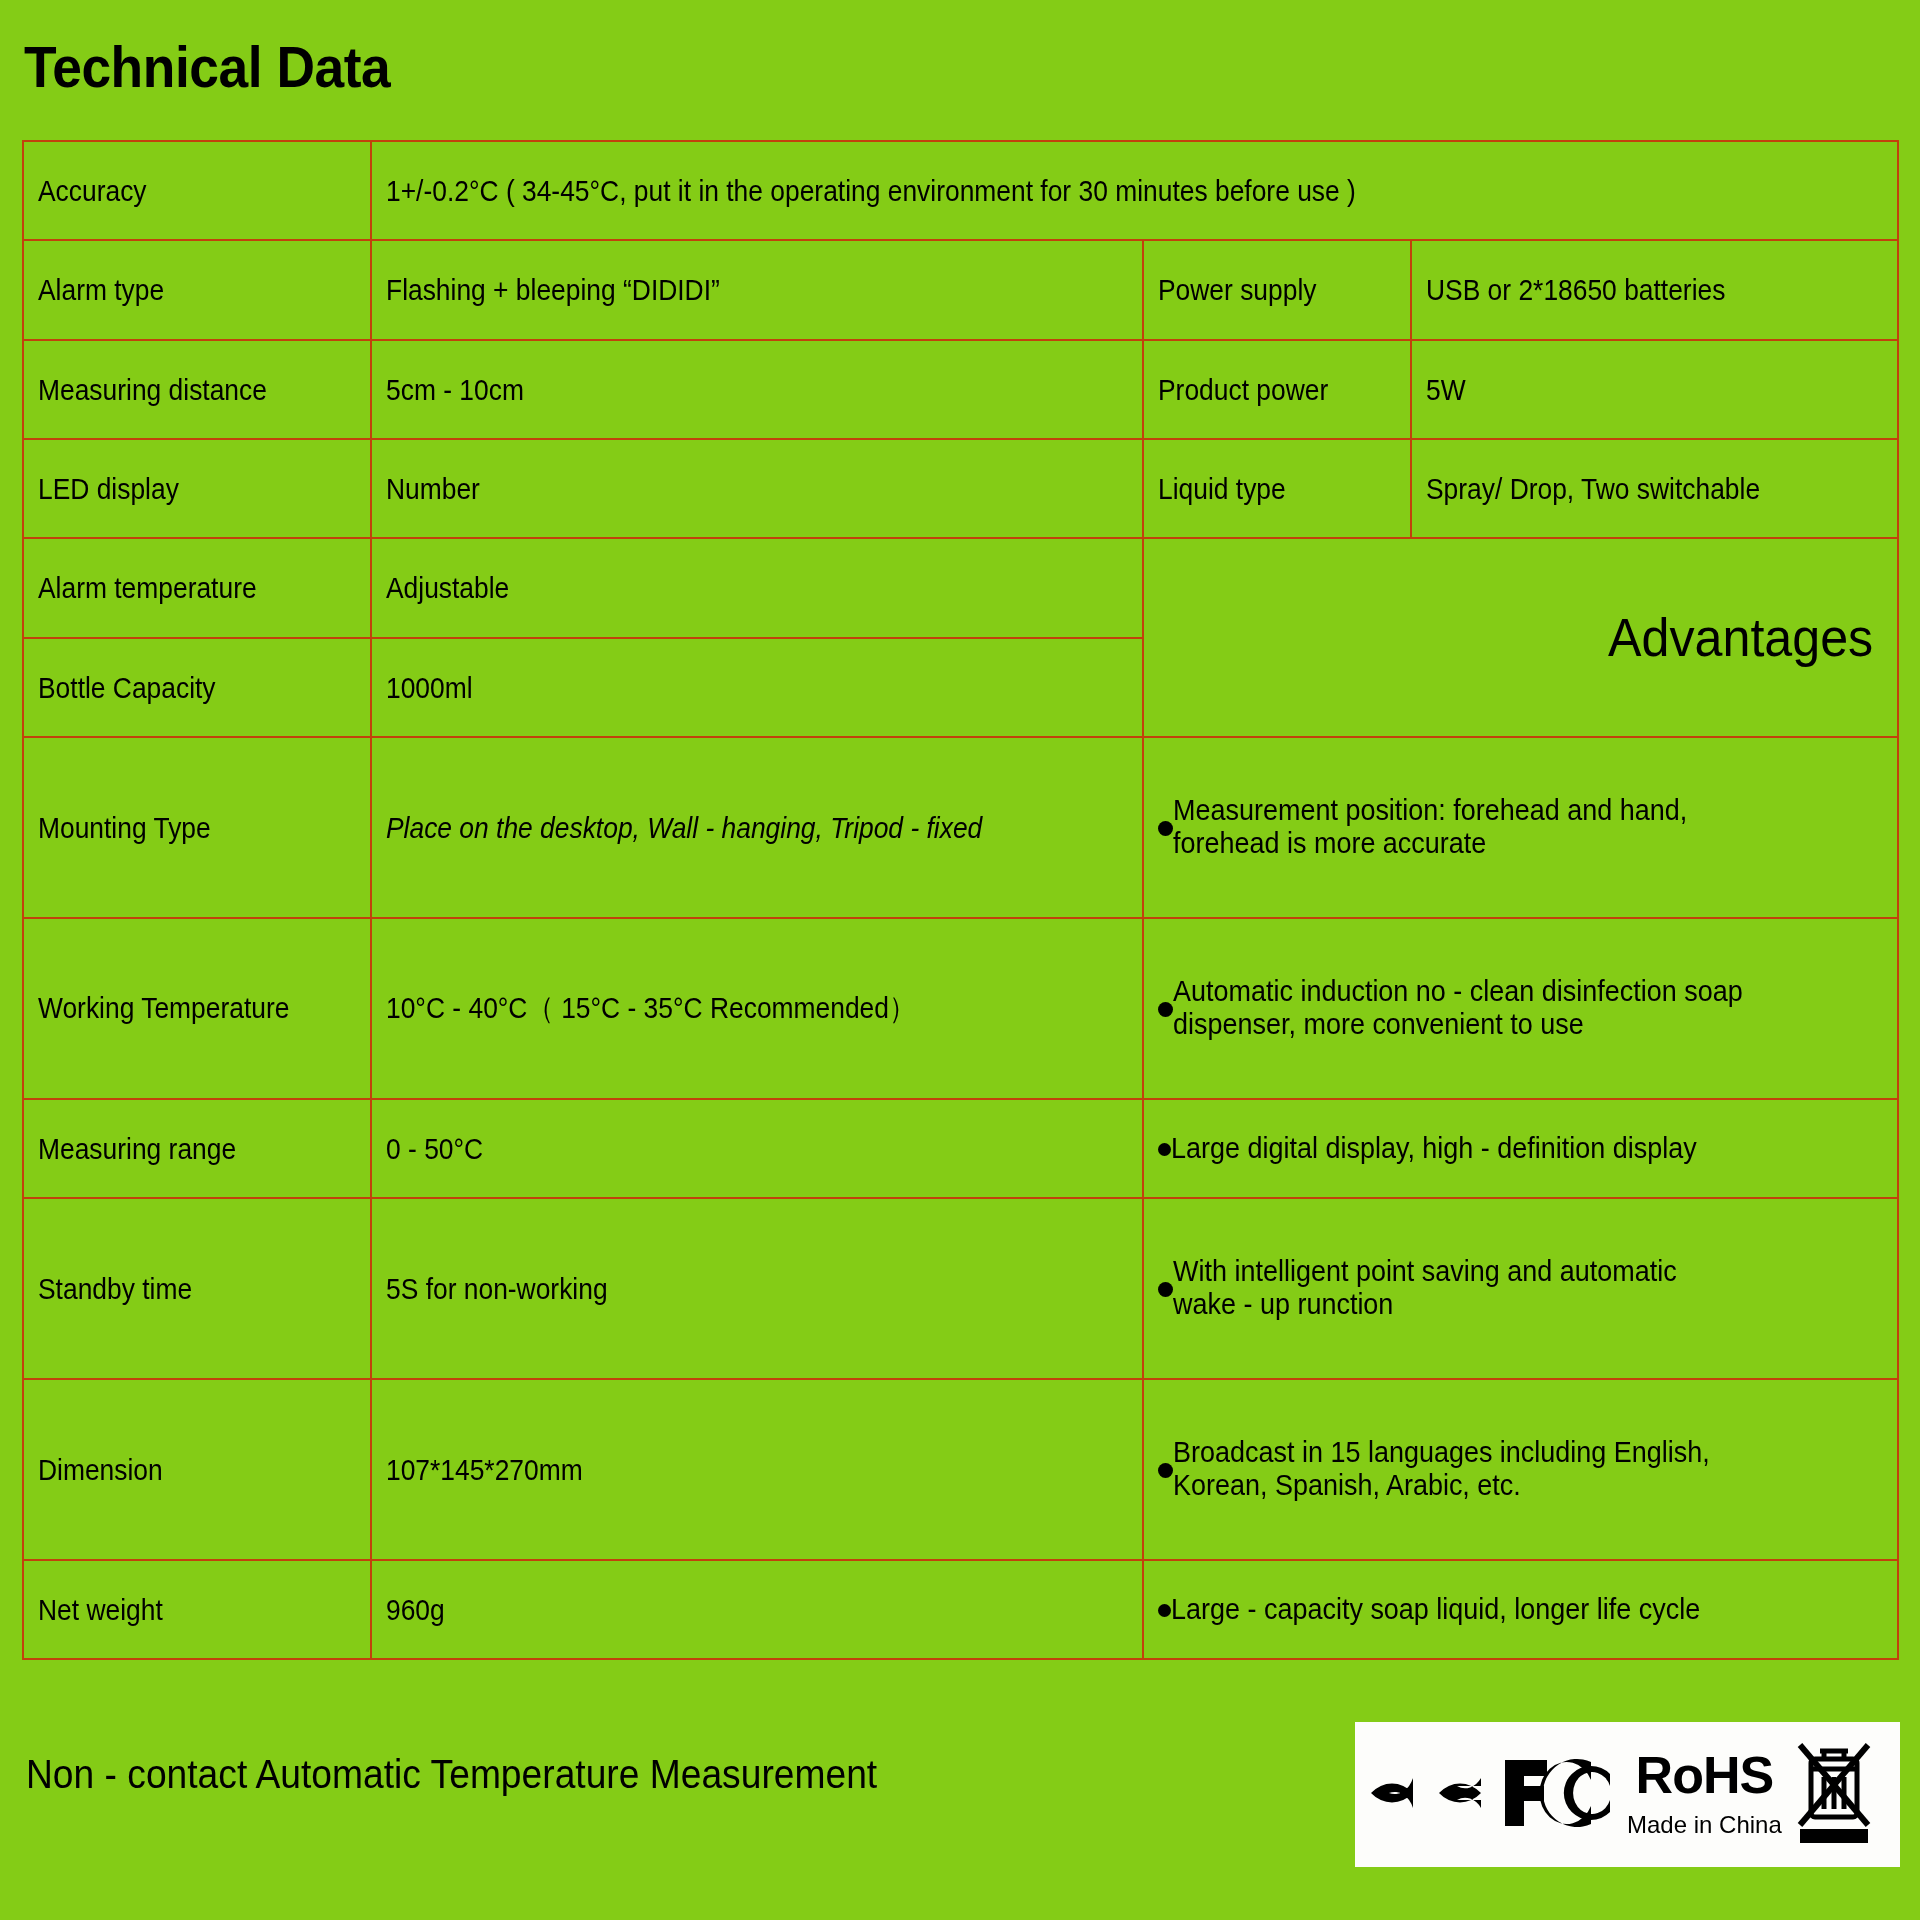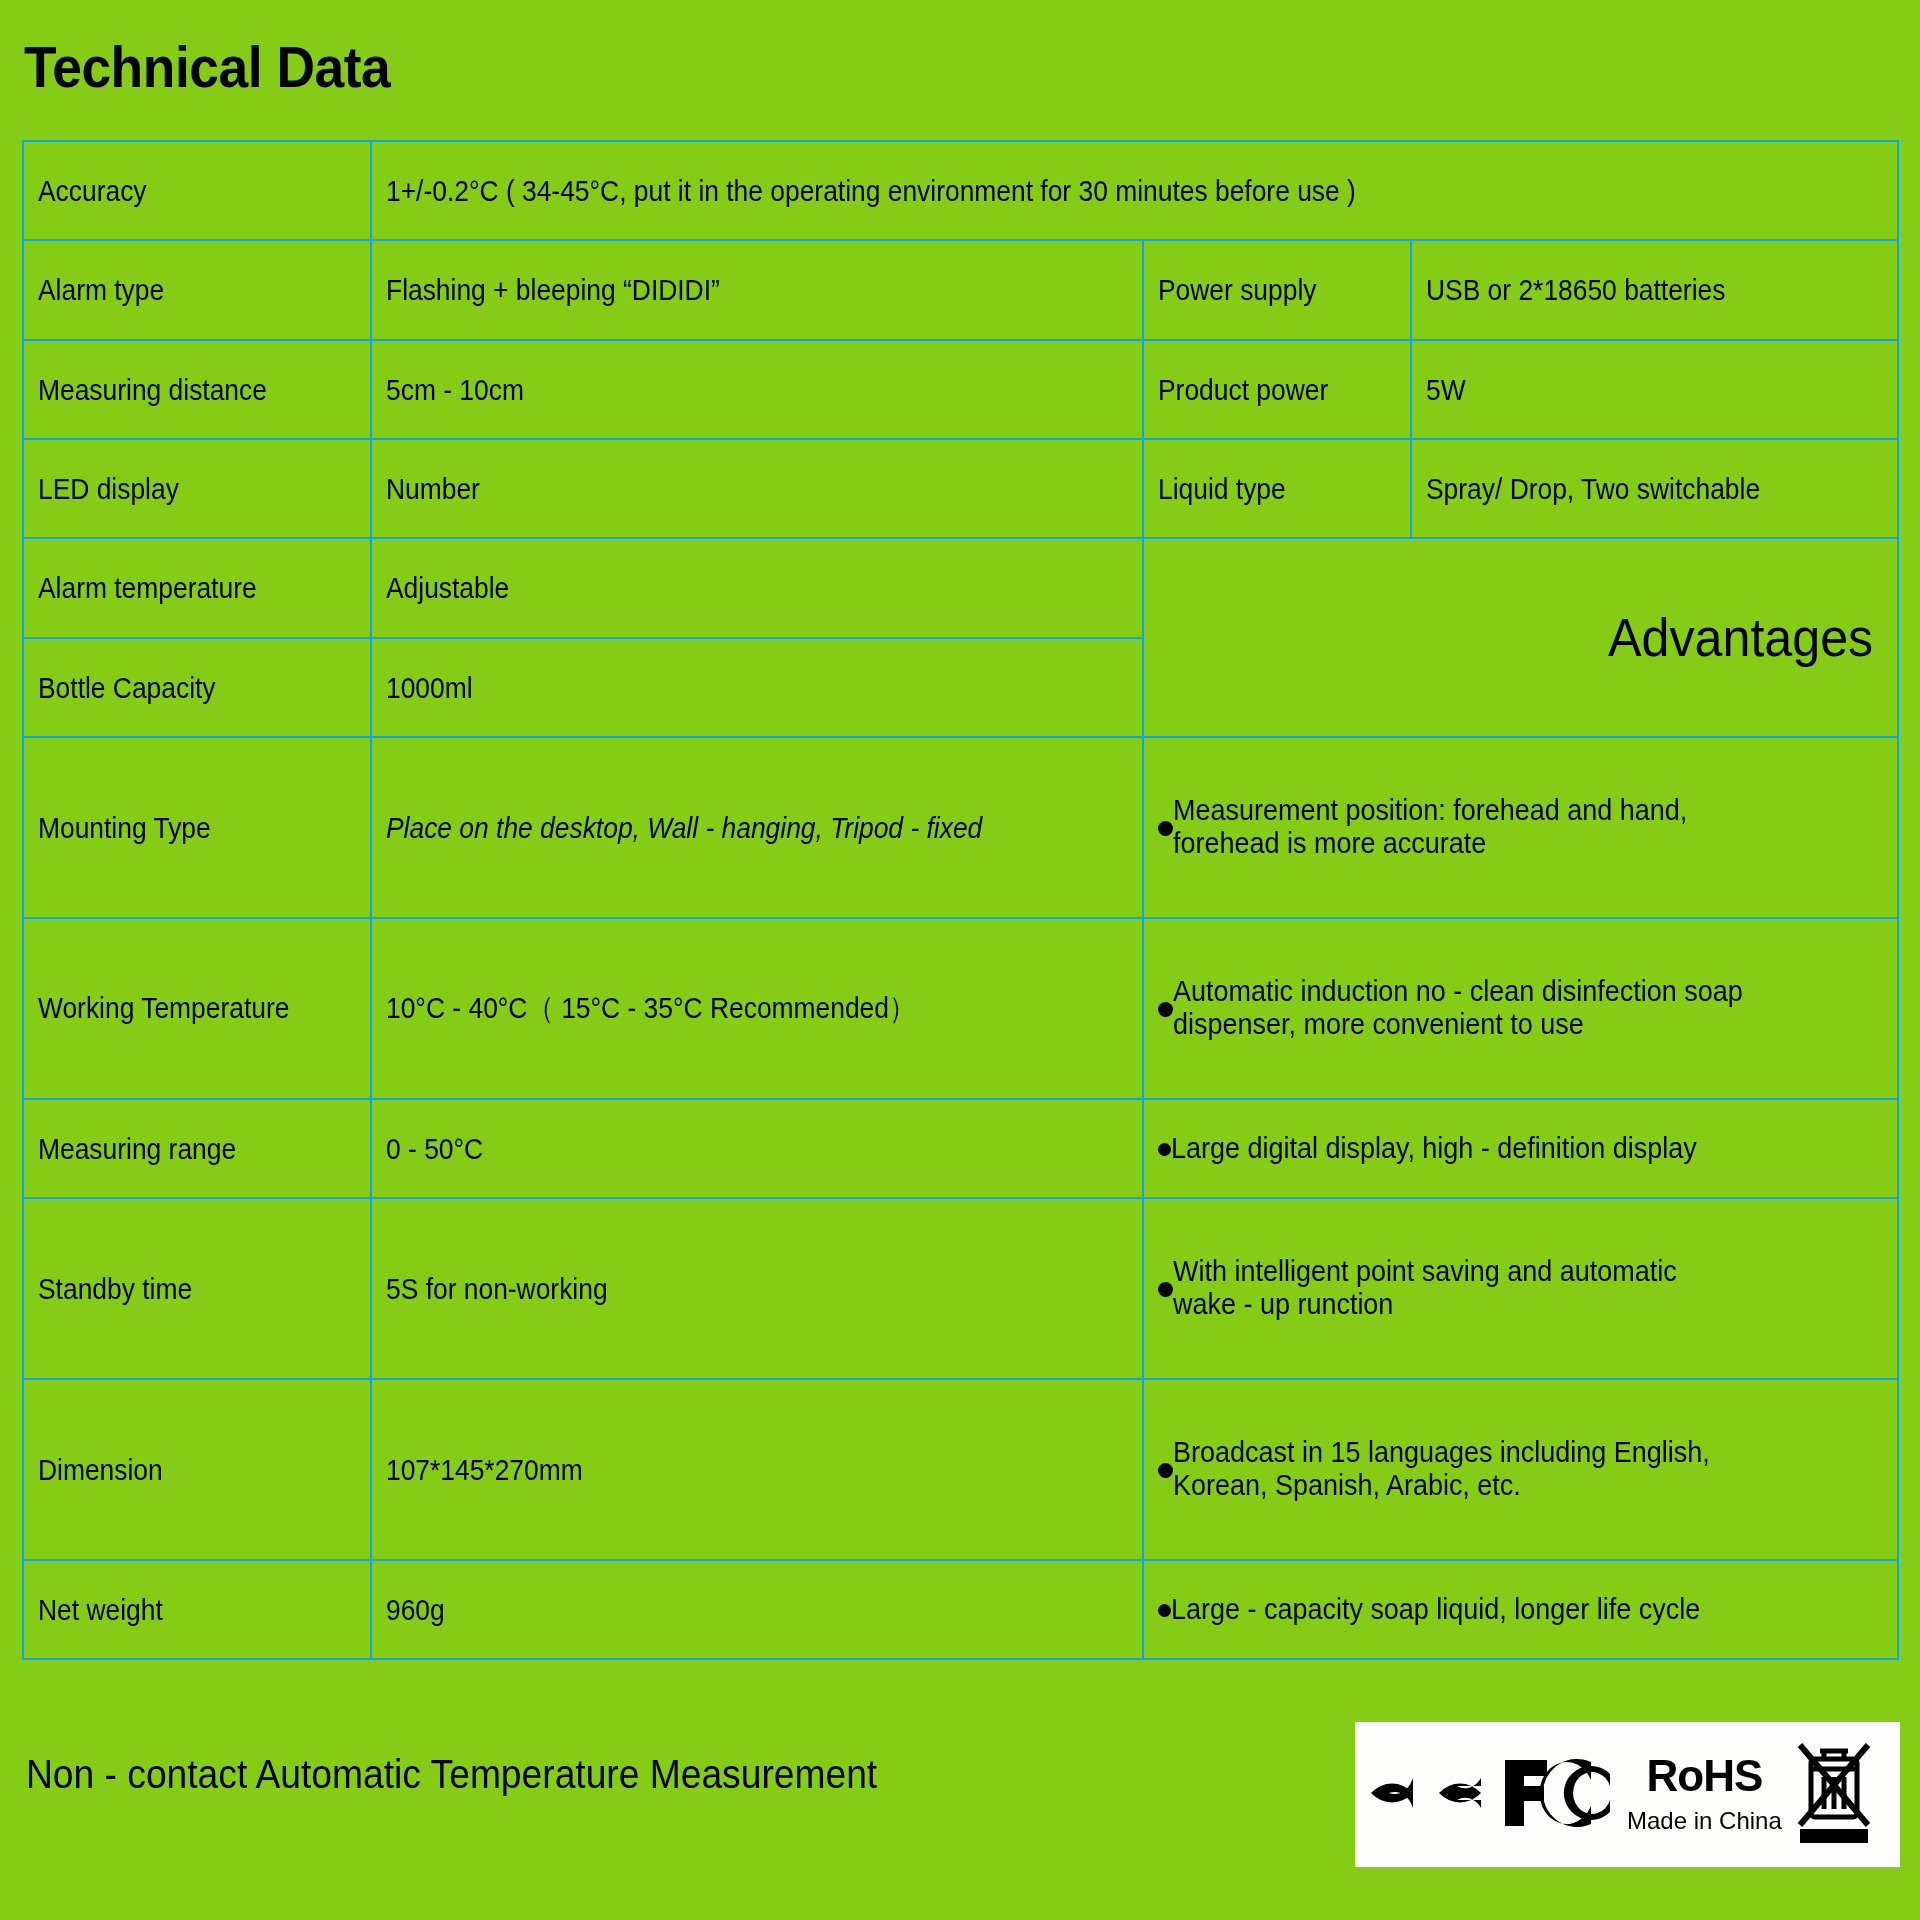--- a/index.html
+++ b/index.html
@@ -40,21 +40,21 @@
   .spec-table {
     position: absolute;
     left: 22px;
     top: 140px;
     width: 1875px;
     height: 1520px;
     border-collapse: collapse;
     table-layout: fixed;
   }
   .spec-table td {
-    border: 2px solid #0ea5e9;
+    border: 2px solid #c2410c;
     padding: 0 14px;
     vertical-align: middle;
     font-size: 30px;
     line-height: 1.18;
     transform-origin: left center;
   }
   .c-label   { width: 348px; }
   .c-value   { width: 772px; }
   .c-rlabel  { width: 268px; }
   .c-rvalue  { width: 487px; }
@@ -126,21 +126,21 @@
   }
   .ce-mark { margin-left: 14px; }
   .fcc-mark { margin-left: 16px; }
   .rohs-block {
     margin-left: 14px;
     display: flex;
     flex-direction: column;
     align-items: center;
   }
   .rohs-word {
-    font-size: 44px;
+    font-size: 52px;
     font-weight: bold;
     line-height: 0.94;
     letter-spacing: -1px;
   }
   .made-in {
     font-size: 24px;
     line-height: 1.1;
     margin-top: 12px;
   }
   .weee-mark { margin-left: 12px; }

